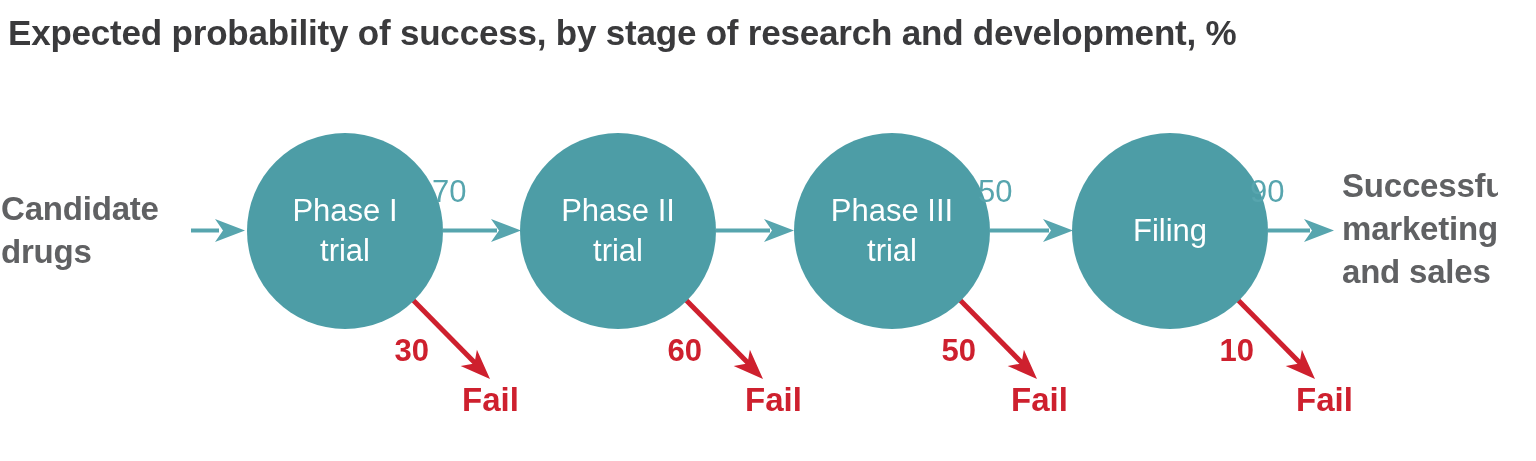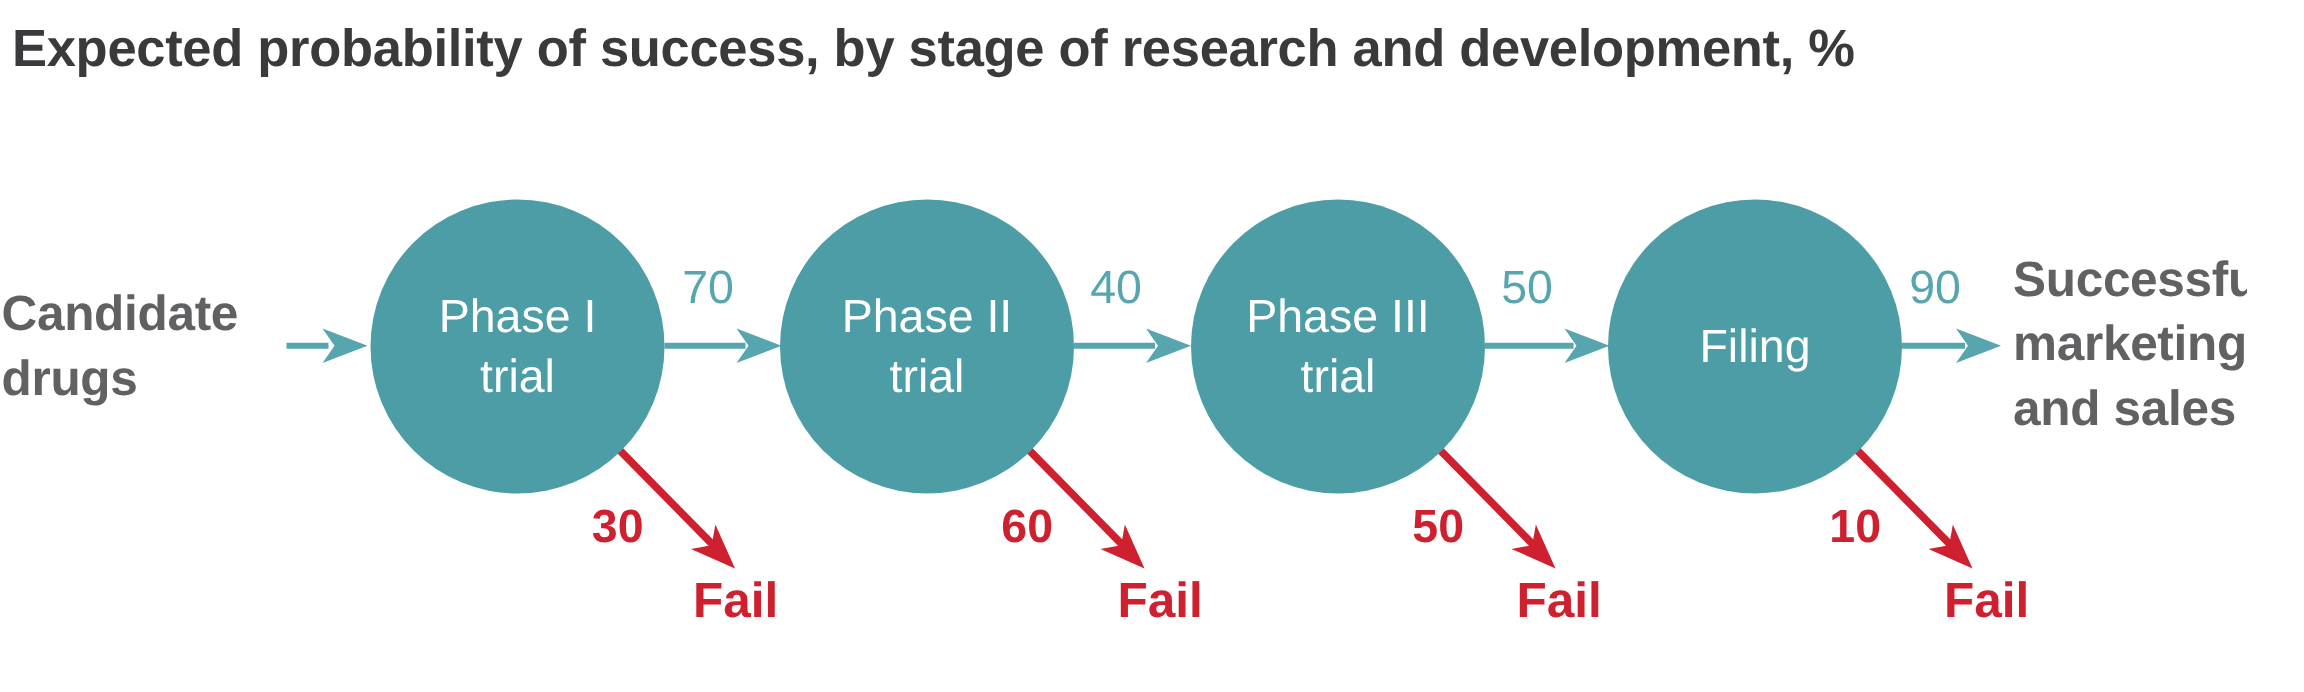--- a/index.html
+++ b/index.html
@@ -24,21 +24,21 @@
   .f-line{stroke:var(--red);stroke-width:5;fill:none;}
   .f-head{fill:var(--red);stroke:none;}
   .circle{
     position:absolute;top:133px;width:196px;height:196px;border-radius:50%;
     background:var(--teal);display:flex;align-items:center;justify-content:center;
   }
   .circle .stage-label{
     color:#ffffff;font-size:31px;line-height:1.3;text-align:center;white-space:pre-line;
   }
   .snum{
-    position:absolute;top:174px;width:80px;text-align:center;
+    position:absolute;top:174px;width:80px;
     font-size:31px;color:var(--teal-arrow);
   }
   .fnum{
     position:absolute;top:333px;width:120px;text-align:right;
     font-size:31px;color:var(--red);font-weight:bold;
   }
   .fword{
     position:absolute;top:381px;width:120px;text-align:left;
     font-size:33px;font-weight:700;color:var(--red);
   }
@@ -126,21 +126,20 @@
   </div>
   <div class="circle" style="left:794px">
     <span class="stage-label">Phase III
 trial</span>
   </div>
   <div class="circle" style="left:1072px">
     <span class="stage-label">Filing</span>
   </div>
 
   <div class="snum" style="left:432px">70</div>
-  <div class="snum" style="left:704px">40</div>
   <div class="snum" style="left:978px">50</div>
   <div class="snum" style="left:1250px">90</div>
 
   <div class="fnum" style="left:309px">30</div>
   <div class="fnum" style="left:582px">60</div>
   <div class="fnum" style="left:856px">50</div>
   <div class="fnum" style="left:1134px">10</div>
 
   <div class="fword" style="left:462px">Fail</div>
   <div class="fword" style="left:745px">Fail</div>

